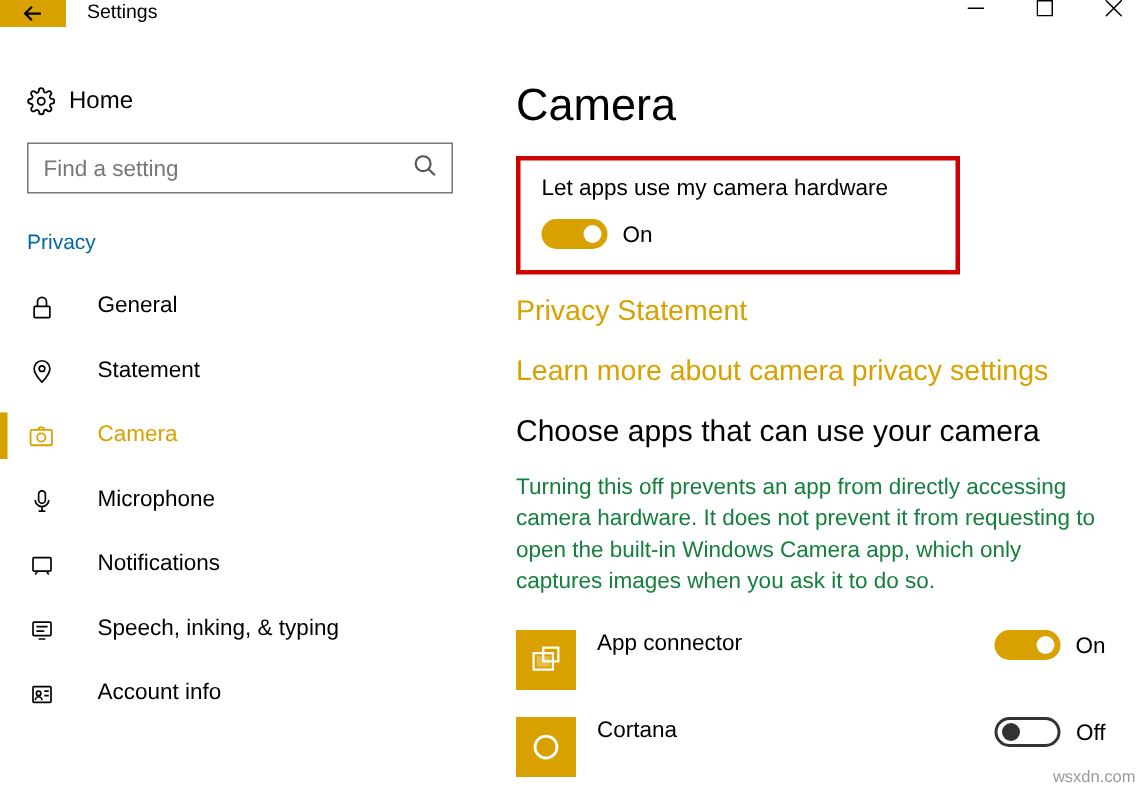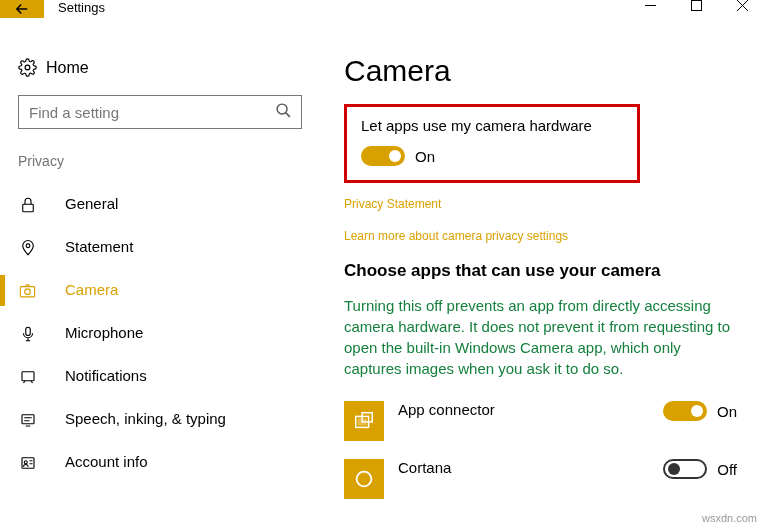--- a/index.html
+++ b/index.html
@@ -9,39 +9,39 @@
 .title{flex:1;display:flex;align-items:center;padding-left:14px;font-size:13px}
 .win-controls{display:flex}
 .win-btn{width:46px;display:flex;align-items:center;justify-content:center;cursor:pointer}
 .content{display:flex;height:calc(530px - 32px)}
 .sidebar{width:320px;padding:18px 0 0 0}
 .home-row{display:flex;align-items:center;gap:9px;padding:8px 18px;cursor:pointer;margin-bottom:10px}
 .search-wrap{margin:0 18px 24px 18px;position:relative}
 .search-box{width:100%;height:34px;border:1px solid #777;padding:0 36px 0 10px;font-size:15px;color:#b91c1c;outline:none}
 .search-box::placeholder{color:#777}
 .search-icon{position:absolute;right:10px;top:7px;color:#555}
-.section-label{padding:0 18px 14px 18px;color:#737373;font-size:14px}
+.section-label{padding:0 18px 14px 18px;color:#0369a1;font-size:14px}
 .nav-item{display:flex;gap:28px;padding:12px 18px;cursor:pointer;font-size:15px;position:relative}
 .nav-item.active{color:#d9a100}
 .nav-item.active::before{content:"";position:absolute;left:0;top:6px;bottom:6px;width:5px;background:#d9a100}
 .nav-icon{width:19px;height:19px;flex-shrink:0;display:flex;align-items:center;justify-content:center}
 .main{flex:1;padding:22px 28px 0 24px;overflow:hidden}
 .h1{font-size:30px;font-weight:400;margin-bottom:16px}
 .red-box{border:3px solid #d00000;padding:10px 14px 14px 14px;margin-bottom:14px;width:296px}
 .sub-label{font-size:15px;margin-bottom:12px}
 .toggle-row{display:flex;align-items:center;gap:10px}
 .toggle{width:44px;height:20px;border-radius:10px;position:relative;cursor:pointer}
 .toggle.on{background:#d9a100}
 .toggle.off{background:#fff;border:2px solid #333}
 .toggle .knob{width:12px;height:12px;border-radius:50%;position:absolute;top:50%;transform:translateY(-50%)}
 .toggle.on .knob{background:#fff;right:4px}
 .toggle.off .knob{background:#333;left:3px}
 .toggle-state{font-size:15px}
-.link{color:#d9a100;font-size:12px;cursor:pointer;display:block;margin-bottom:18px}
-.h2{font-size:17px;font-weight:700;margin:6px 0 14px 0}
+.link{color:#d9a100;font-size:19px;cursor:pointer;display:block;margin-bottom:18px}
+.h2{font-size:20px;font-weight:400;margin:6px 0 14px 0}
 .desc{font-size:15px;line-height:1.4;margin-bottom:22px;color:#15803d}
 .app-row{display:flex;align-items:flex-start;margin-bottom:18px}
 .app-tile{width:40px;height:40px;background:#d9a100;display:flex;align-items:center;justify-content:center;margin-right:14px}
 .app-name{font-size:15px;flex:1}
 .app-toggle-wrap{display:flex;align-items:center;gap:10px;min-width:84px;justify-content:flex-end}
 .watermark{position:absolute;bottom:6px;right:8px;font-size:11px;color:#999}
 </style>
 </head>
 <body>
 

